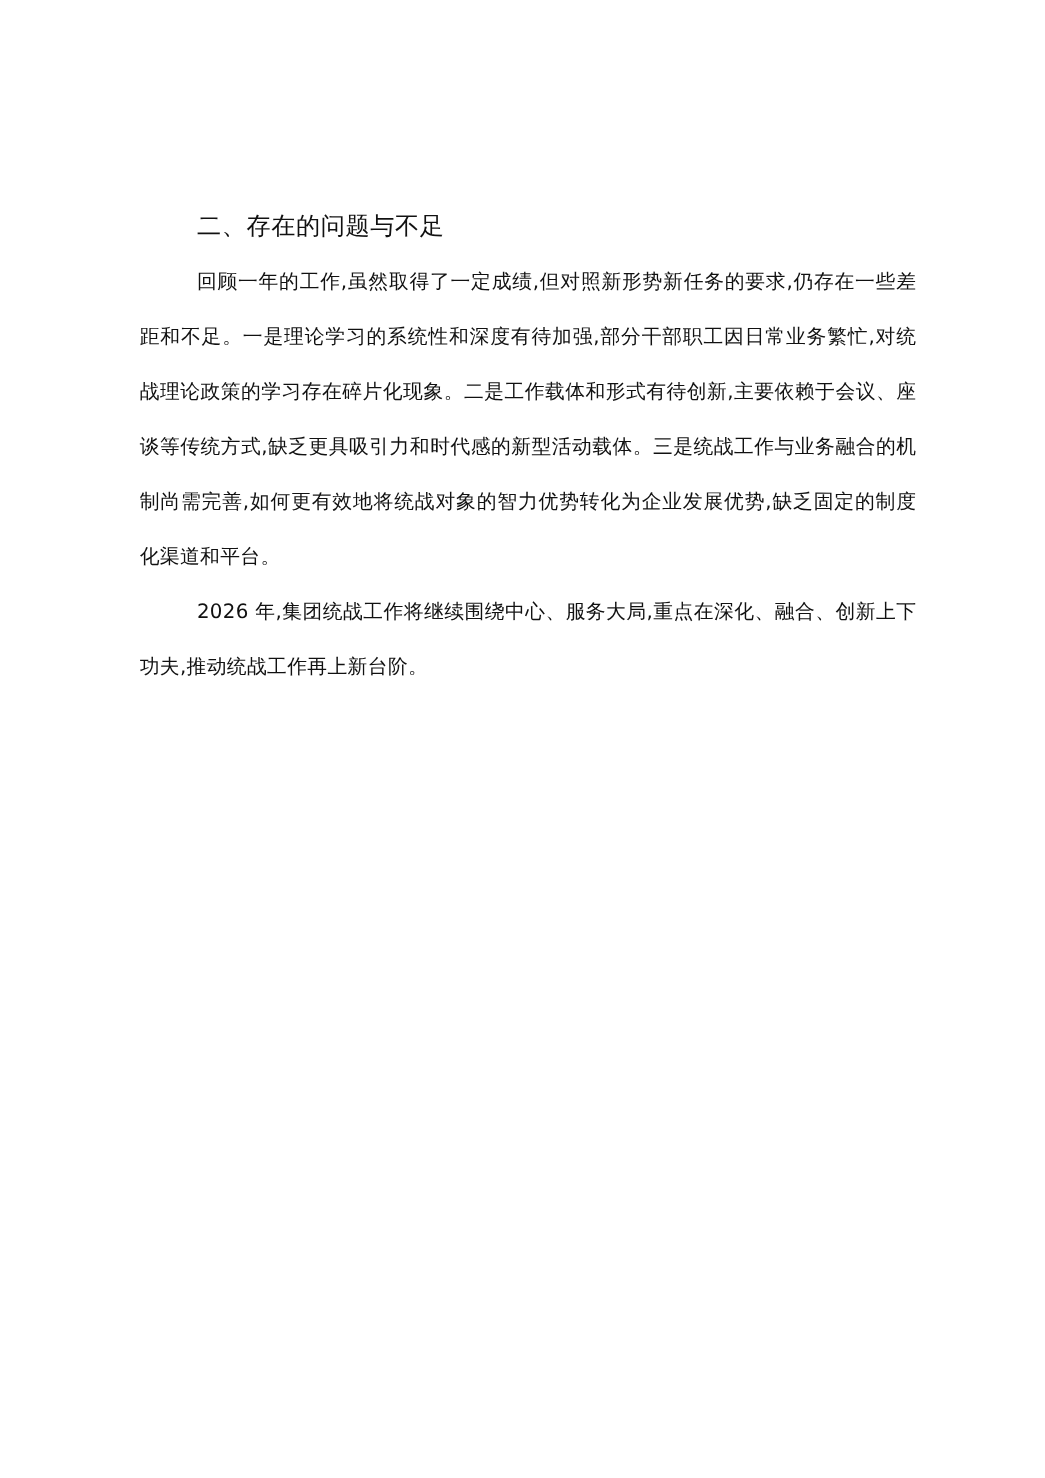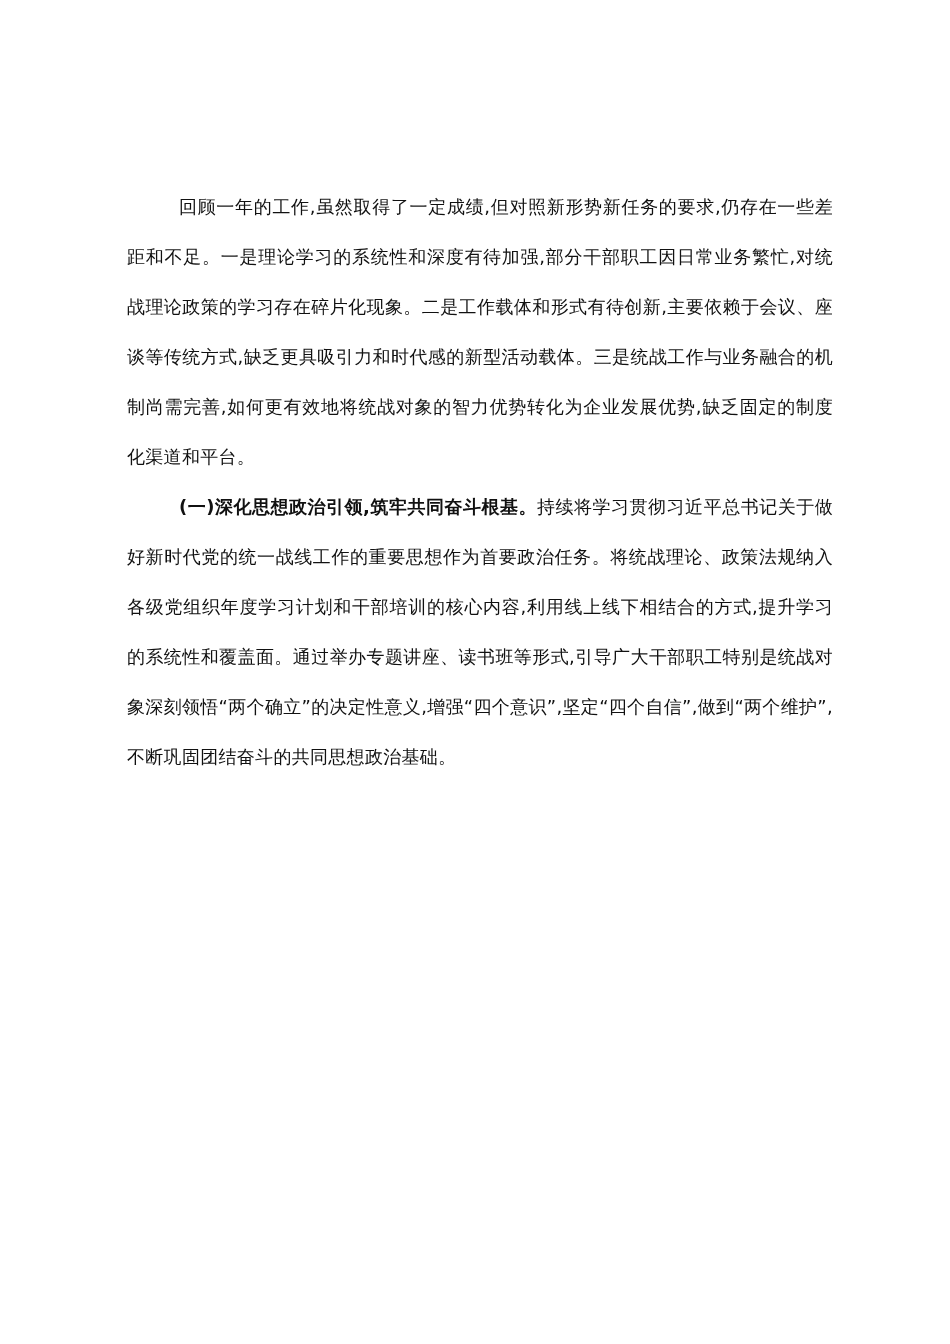--- a/index.html
+++ b/index.html
@@ -7,15 +7,16 @@
          font-family: "DejaVu Sans", sans-serif; color: #111111; }
   .page { position: absolute; left: 127px; top: 182px; width: 706px; }
   .h { font-size: 22px; line-height: 50px; height: 50px; padding-left: 52px; white-space: nowrap; letter-spacing: 0.5px; }
   .p { font-size: 18px; line-height: 50px; text-align: justify; text-indent: 52px; letter-spacing: 0.3px; }
   .p b { font-weight: bold; }
 </style>
 </head>
 <body>
 
 <div class="page">
+  <div class="h">二、存在的问题与不足</div>
   <div class="p">回顾一年的工作,虽然取得了一定成绩,但对照新形势新任务的要求,仍存在一些差距和不足。一是理论学习的系统性和深度有待加强,部分干部职工因日常业务繁忙,对统战理论政策的学习存在碎片化现象。二是工作载体和形式有待创新,主要依赖于会议、座谈等传统方式,缺乏更具吸引力和时代感的新型活动载体。三是统战工作与业务融合的机制尚需完善,如何更有效地将统战对象的智力优势转化为企业发展优势,缺乏固定的制度化渠道和平台。</div>
-  <div class="p"><b>(一)深化思想政治引领,筑牢共同奋斗根基。</b><span>持续将学习贯彻习近平总书记关于做好新时代党的统一战线工作的重要思想作为首要政治任务。将统战理论、政策法规纳入各级党组织年度学习计划和干部培训的核心内容,利用线上线下相结合的方式,提升学习的系统性和覆盖面。通过举办专题讲座、读书班等形式,引导广大干部职工特别是统战对象深刻领悟“两个确立”的决定性意义,增强“四个意识”,坚定“四个自信”,做到“两个维护”,不断巩固团结奋斗的共同思想政治基础。</span></div>
+  <div class="p">2026 年,集团统战工作将继续围绕中心、服务大局,重点在深化、融合、创新上下功夫,推动统战工作再上新台阶。</div>
 </div>
 
 </body></html>

